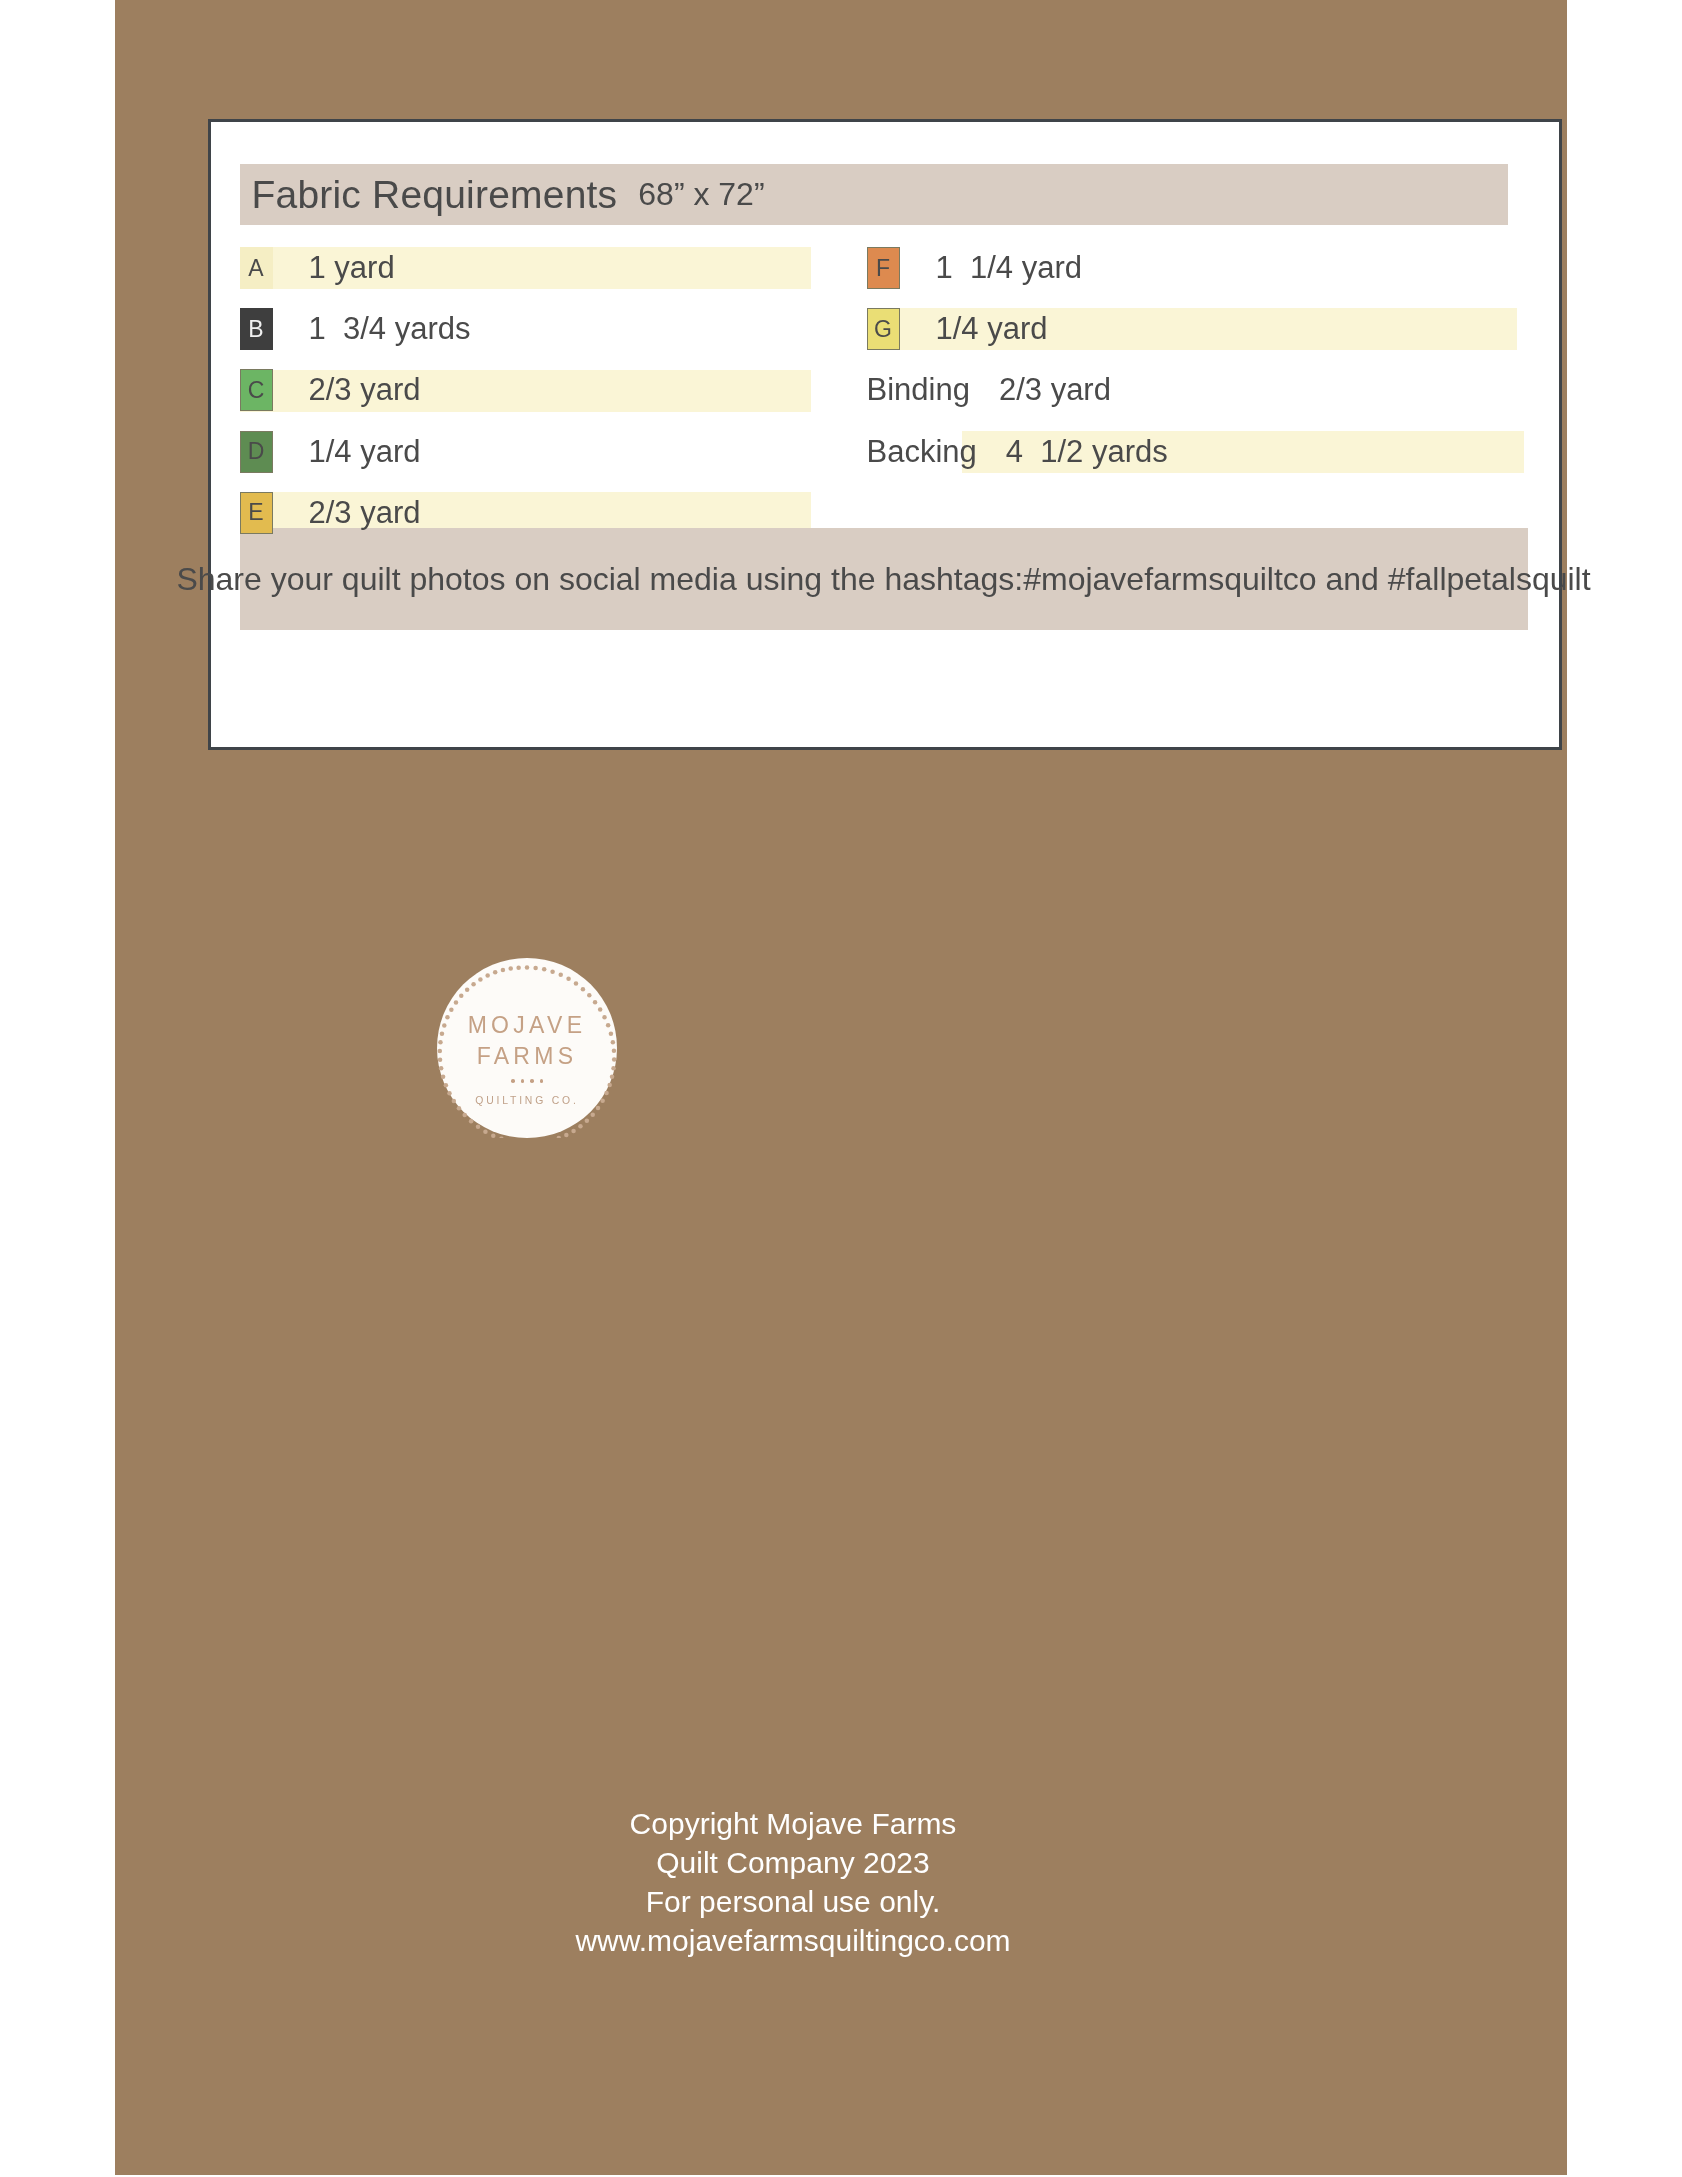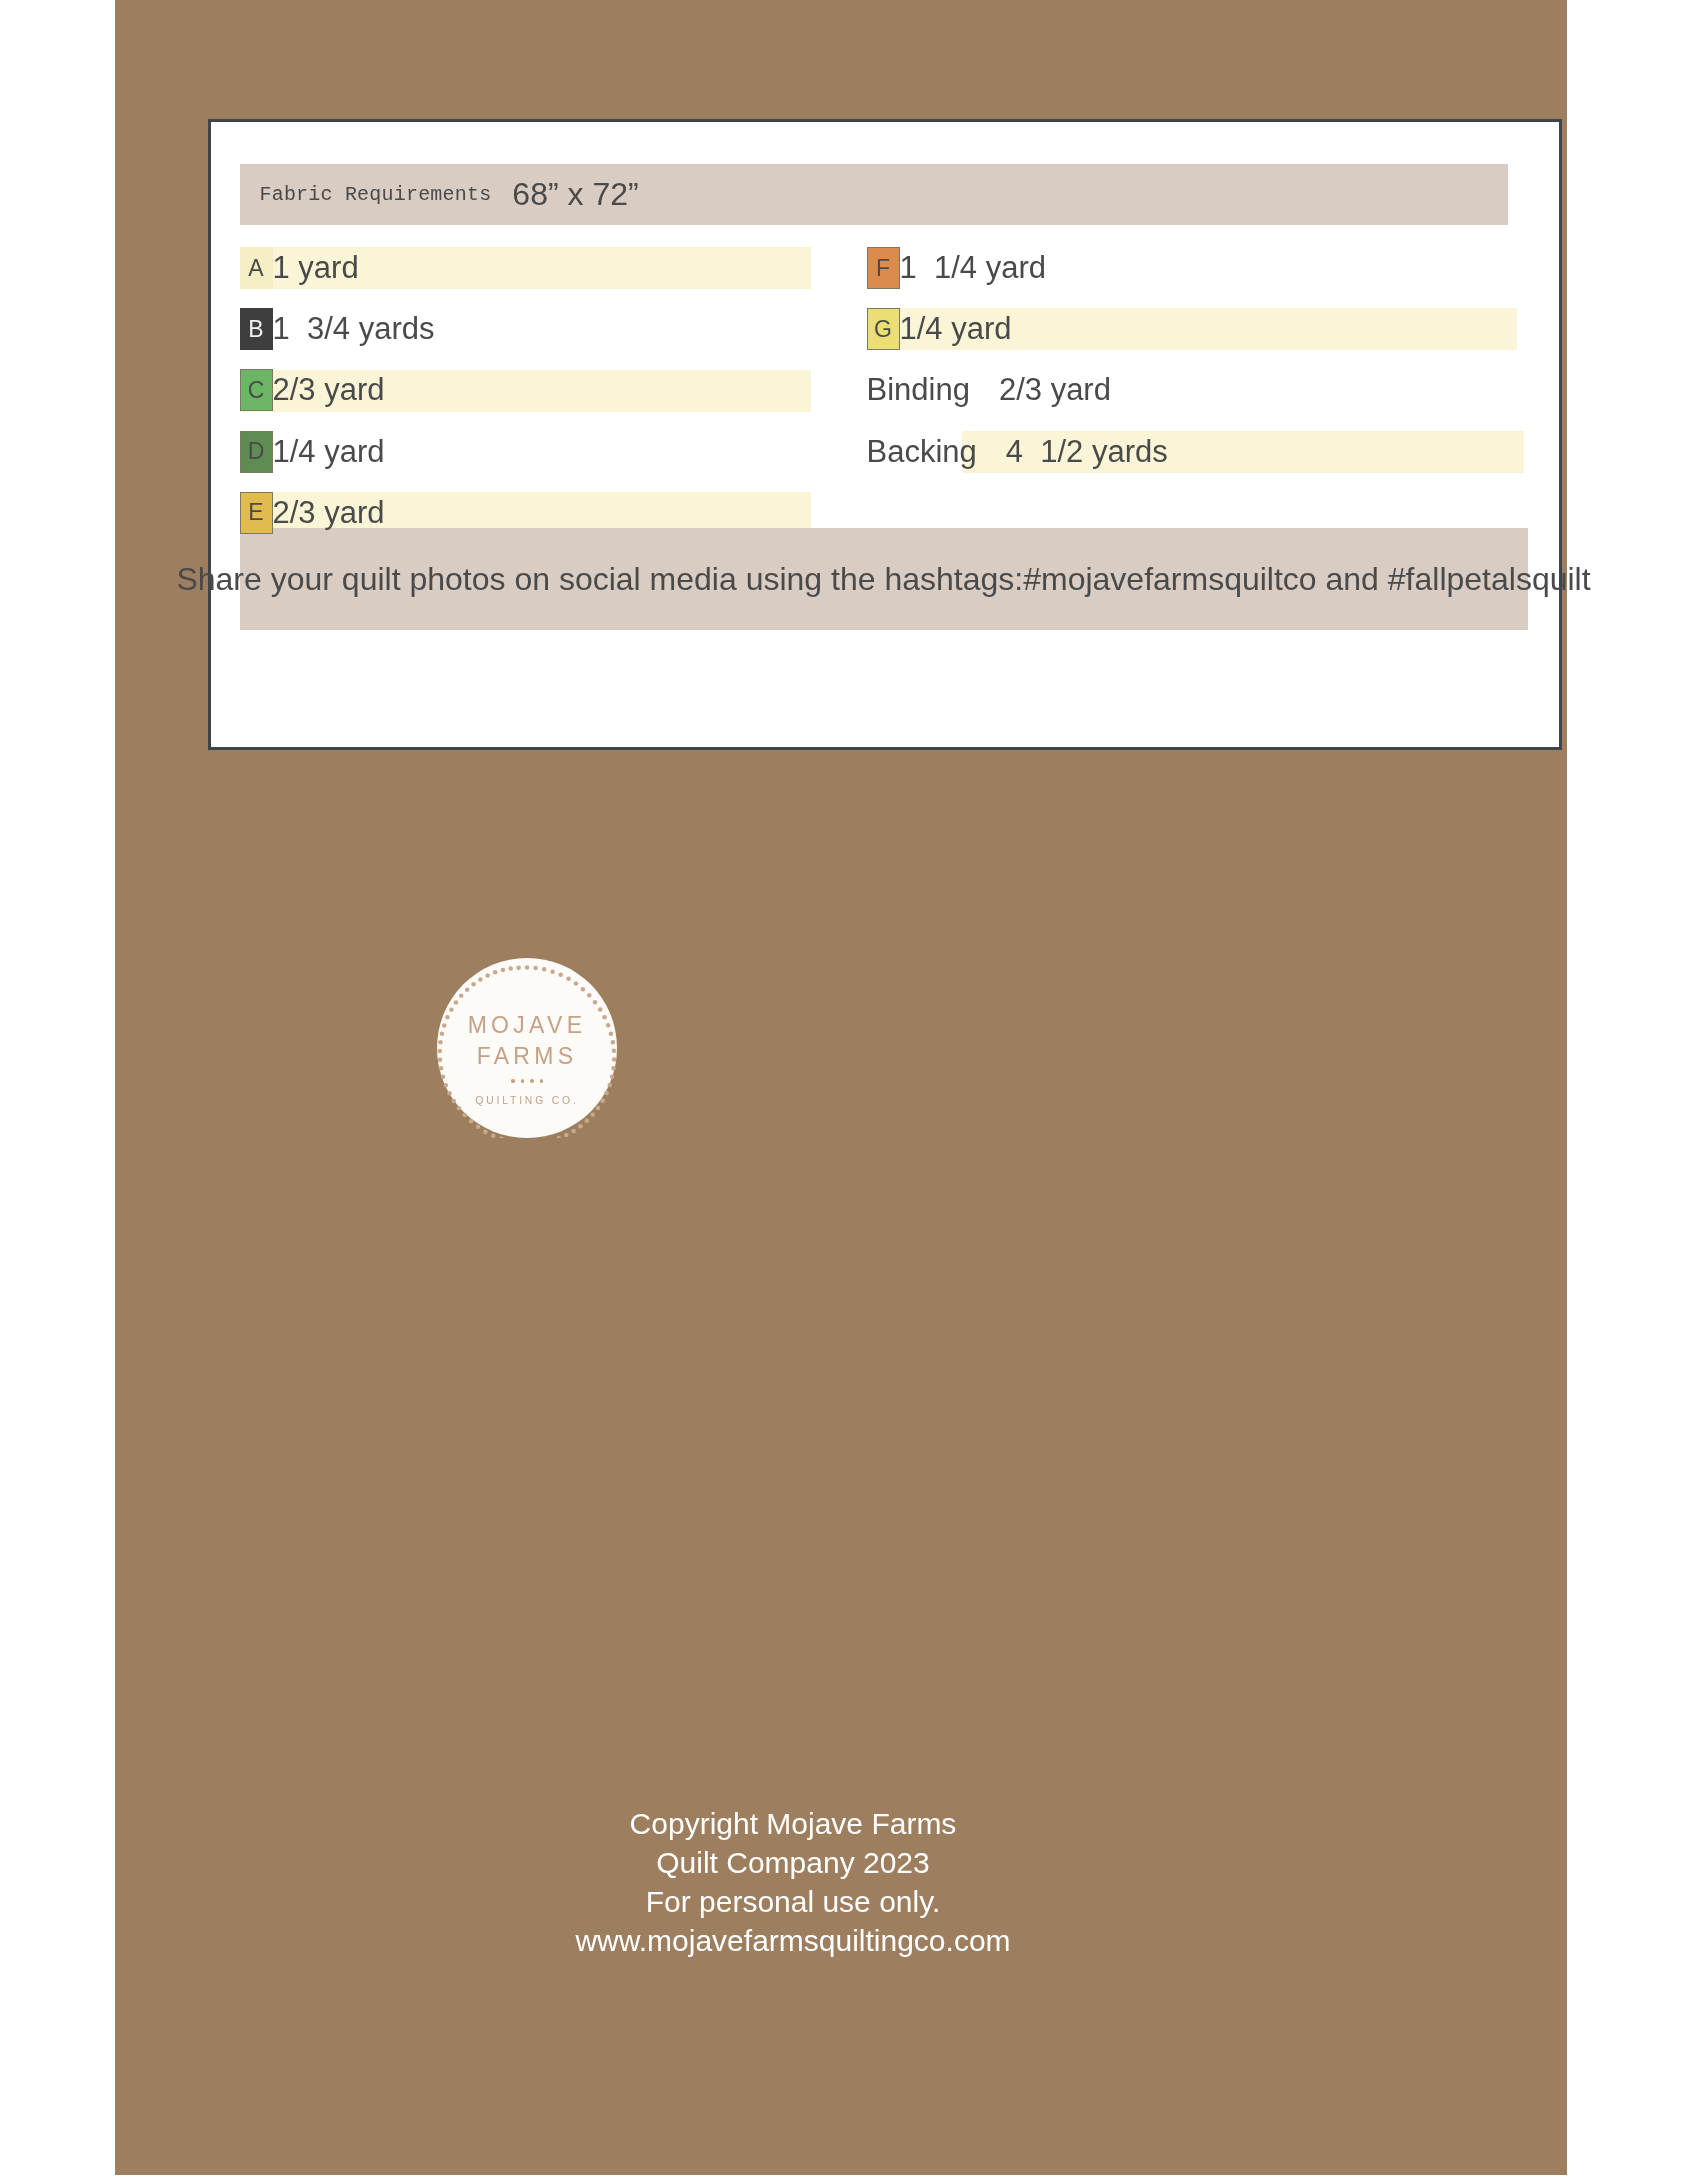--- a/index.html
+++ b/index.html
@@ -42,26 +42,25 @@
     position: absolute;
     left: 28.5px;
     top: 42px;
     width: 1268px;
     height: 61px;
     background: #d9cdc3;
     display: flex;
     align-items: center;
   }
   #req-header .hdr-title {
-    font-size: 20px;
+    font-size: 39px;
     color: #4a4a4a;
     letter-spacing: 0.2px;
-    margin-left: 20px;
+    margin-left: 12px;
     white-space: nowrap;
-    font-family: Liberation Mono, monospace;
   }
   #req-header .hdr-size {
     font-size: 32px;
     color: #4a4a4a;
     margin-left: 21px;
     white-space: nowrap;
   }
 
   
   #req-body {
@@ -114,20 +113,21 @@
   }
   .swatch.noborder { border-color: transparent; }
   .swatch.dark { color: #f0f0f0; border-color: #3e3e3e; }
 
   .req-amt {
     position: relative;
     z-index: 2;
     font-size: 31px;
     color: #4a4a4a;
     white-space: pre;
+    margin-left: 36px;
   }
   .req-label {
     position: relative;
     z-index: 2;
     font-size: 31px;
     color: #4a4a4a;
     white-space: pre;
   }
   .req-amt.tight { margin-left: 29px; }
   .amt-after-label { margin-left: 19px; }

